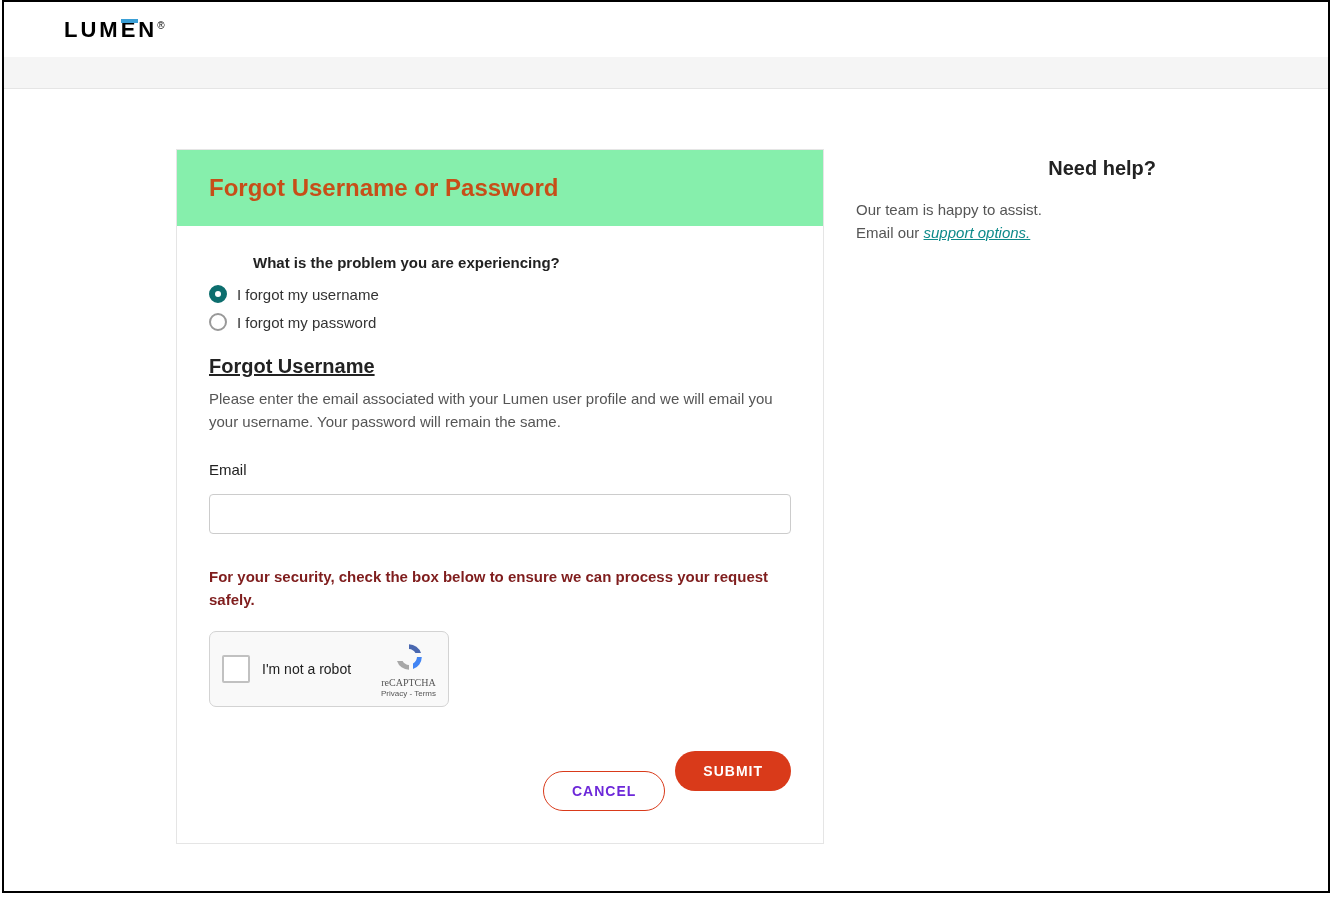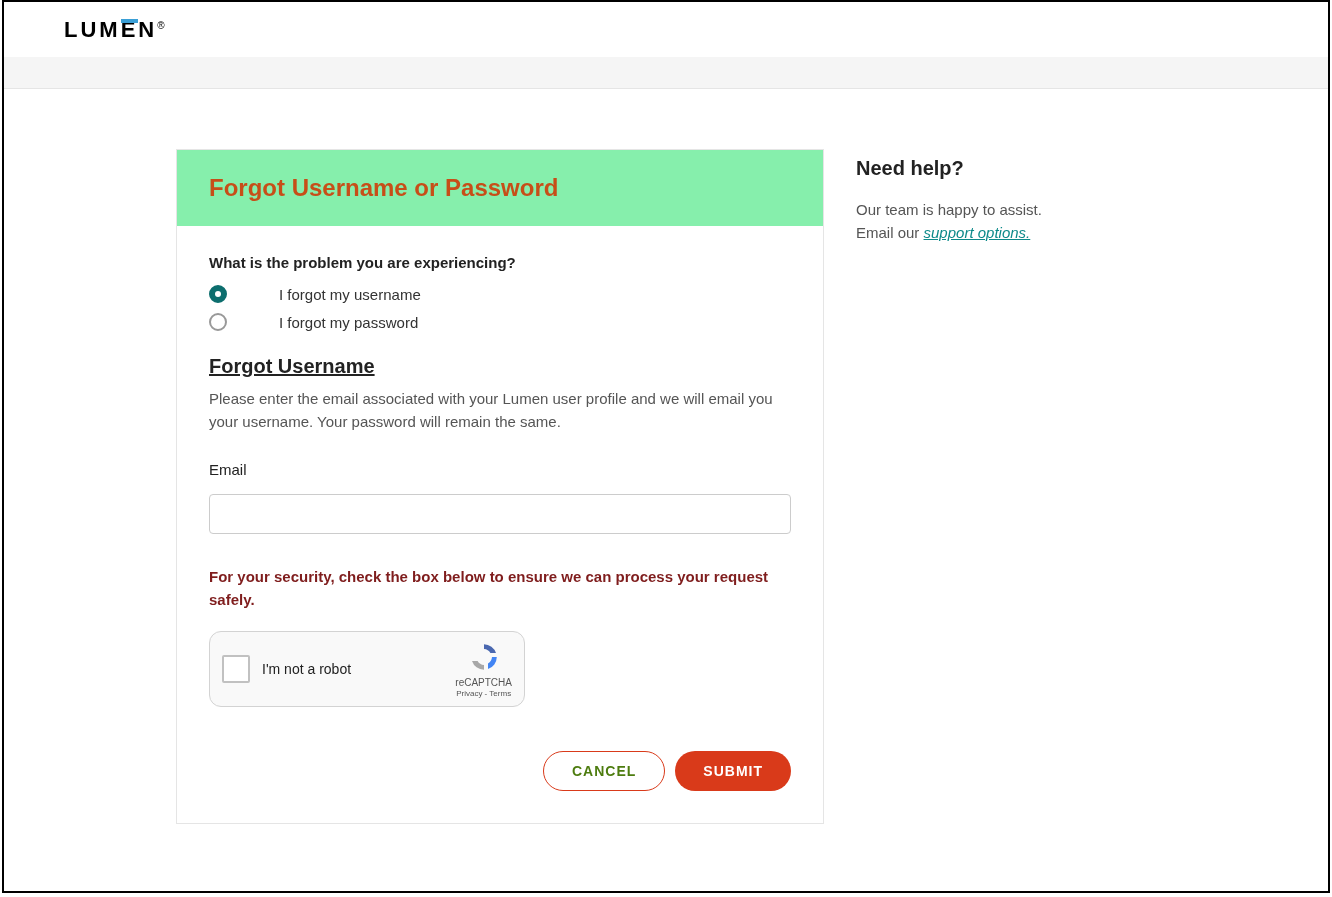--- a/index.html
+++ b/index.html
@@ -77,27 +77,27 @@
       font-weight: bold;
     }
     .card-body {
       padding: 28px 32px 32px 32px;
     }
     .question-label {
       font-weight: bold;
       font-size: 15px;
       margin-bottom: 14px;
       color: #222;
+      margin-left: 44px;
     }
     .radio-row {
       display: flex;
       align-items: center;
       margin-bottom: 10px;
       cursor: pointer;
-      gap: 42px;
     }
     .radio-circle {
       width: 18px;
       height: 18px;
       border-radius: 50%;
       border: 2px solid #999;
       margin-right: 10px;
       display: flex;
       align-items: center;
       justify-content: center;
@@ -147,30 +147,30 @@
       font-size: 15px;
     }
     .security-text {
       font-size: 15px;
       font-weight: bold;
       color: #7f1d1d;
       margin-top: 32px;
       line-height: 1.5;
     }
     .recaptcha-box {
-      width: 316px;
+      width: 240px;
       height: 76px;
       border: 1px solid #d3d3d3;
       background: #f9f9f9;
       margin-top: 20px;
       display: flex;
       align-items: center;
       padding: 0 12px;
       position: relative;
-      border-radius: 12px;
+      border-radius: 7px;
     }
     .recaptcha-checkbox {
       width: 28px;
       height: 28px;
       border: 2px solid #c1c1c1;
       border-radius: 2px;
       background: #fff;
       margin-right: 12px;
       cursor: pointer;
     }
@@ -186,20 +186,21 @@
     }
     .recaptcha-logo {
       width: 32px;
       height: 32px;
       margin: 0 auto 2px auto;
     }
     .recaptcha-brand {
       font-size: 10px;
       color: #555;
       margin-bottom: 1px;
+      font-family: Liberation Serif, serif;
     }
     .recaptcha-links {
       font-size: 8px;
       color: #555;
     }
     .button-row {
       display: flex;
       justify-content: flex-end;
       gap: 10px;
       margin-top: 44px;
@@ -209,35 +210,37 @@
       padding: 0 28px;
       border-radius: 20px;
       font-size: 14px;
       font-weight: bold;
       letter-spacing: 1px;
       cursor: pointer;
       border: none;
     }
     .btn-cancel {
       background: #fff;
-      color: #4d7c0f;
+      color: #6d28d9;
       border: 1.5px solid #d93a1a;
+      margin-top: 20px;
     }
     .btn-submit {
       background: #d93a1a;
       color: #fff;
     }
     .sidebar {
       width: 300px;
       padding-top: 8px;
     }
     .help-title {
       font-size: 20px;
       font-weight: bold;
       color: #222;
+      text-align: right;
     }
     .help-text {
       font-size: 15px;
       color: #555;
       margin-top: 19px;
       line-height: 1.5;
     }
     .help-link {
       color: #0d8a8a;
       text-decoration: underline;

